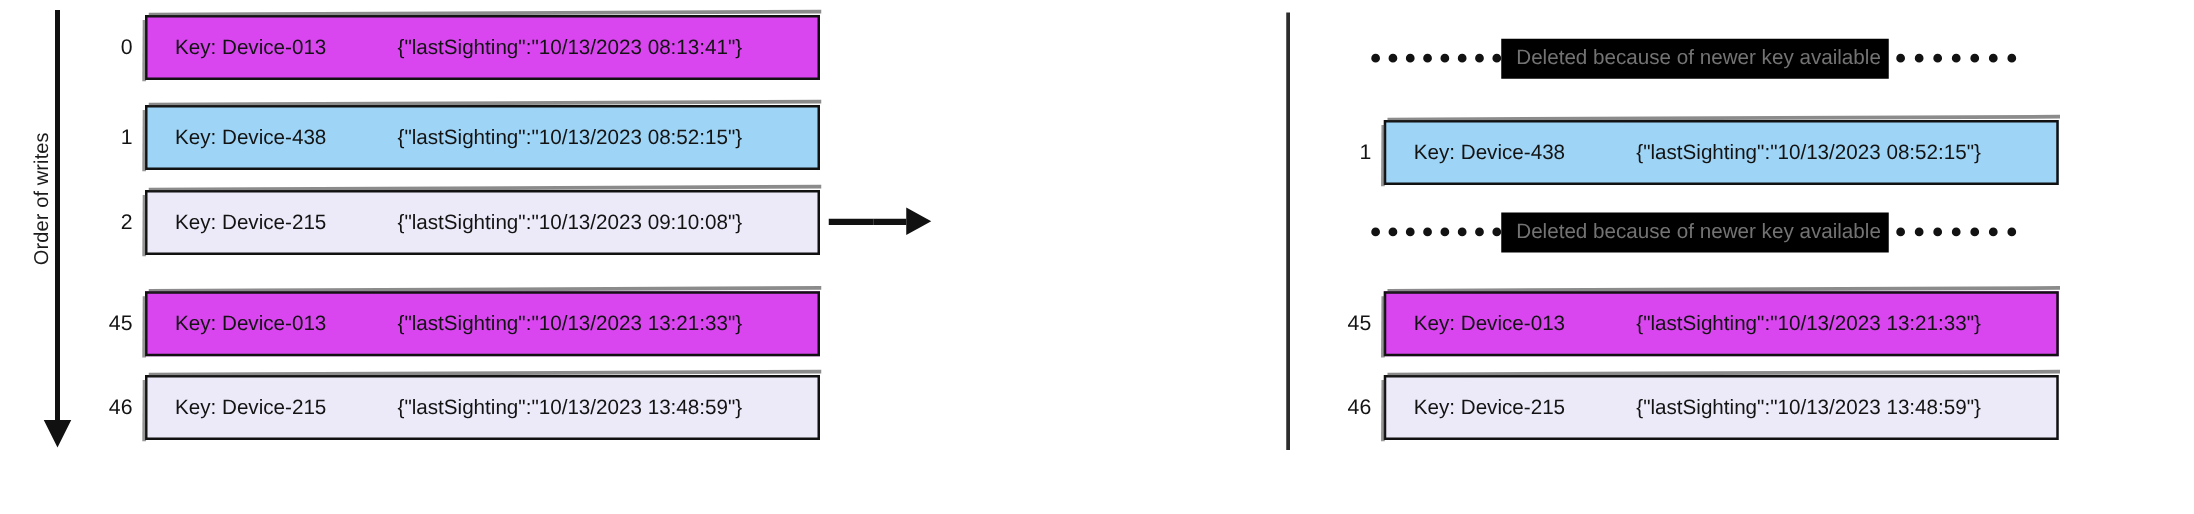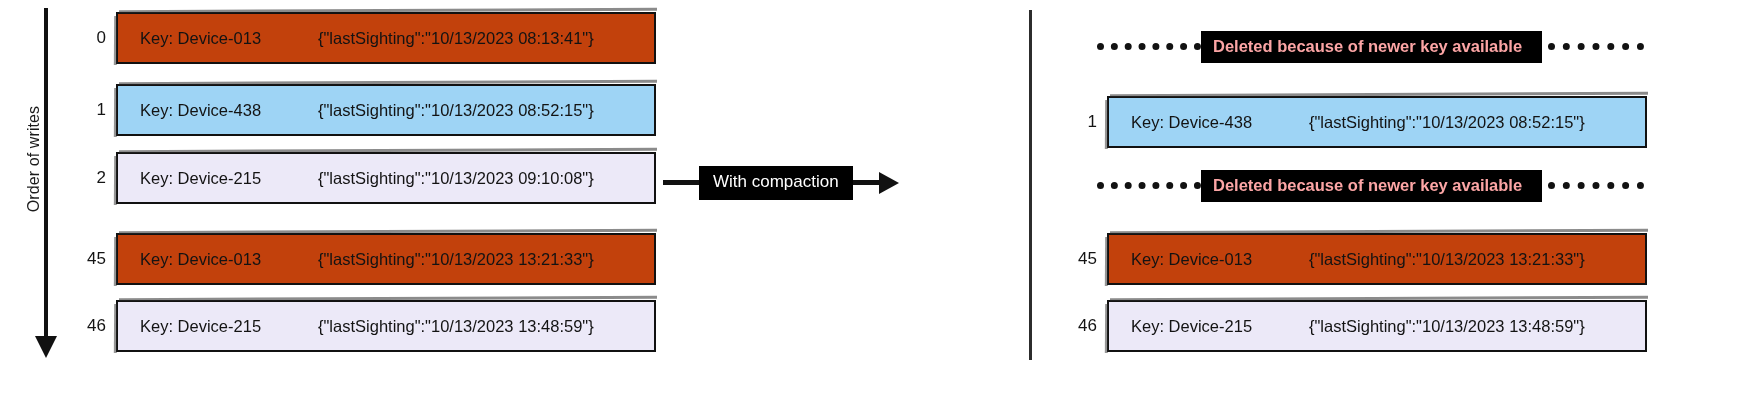--- a/index.html
+++ b/index.html
@@ -116,21 +116,21 @@
   }
   .record .value {
     position: absolute;
     left: 200px;
     font-size: 16.5px;
     color: #131313;
     white-space: nowrap;
   }
 
   
-  .c-lightblue { background: #c2410c; text-align: right; }
+  .c-lightblue { background: #d946ef; text-align: right; }
   .c-blue      { background: #9ed4f5; }
   .c-lavender  { background: #ece9f8; text-decoration: underline; }
 
   
   .compaction-group { position: absolute; display: flex; align-items: center; }
   .comp-line-left {
     width: 36px;
     height: 5px;
     background: #111111;
   }
@@ -167,26 +167,25 @@
     display: flex;
     align-items: center;
   }
   .dots {
     height: 0;
     border-top: 7px dotted #121212;
     flex: 0 0 auto;
   }
   .deleted-chip {
     background: #000000;
-    color: #fca5a5;
+    color: #737373;
     font-size: 16.5px;
-    padding: 6px 20px 7px 12px;
+    padding: 6px 6px 7px 12px;
     white-space: nowrap;
     line-height: 1.15;
-    font-weight: bold;
   }
 </style>
 </head>
 <body>
 
 <div id="canvas">
 
   <div class="axis-label">Order of writes</div>
 
   <div class="axis-arrow"></div>
@@ -226,21 +225,20 @@
   <div class="row" style="left:72px; top:300px;">
     <div class="row-index">46</div>
     <div class="record c-lavender" style="width:540px;">
       <span class="key">Key: Device-215</span>
       <span class="value">{"lastSighting":"10/13/2023 13:48:59"}</span>
     </div>
   </div>
 
   <div class="compaction-group" style="left:663px; top:166px;">
     <div class="comp-line-left"></div>
-    <div class="comp-chip">With compaction</div>
     <div class="comp-line-right"></div>
     <div class="comp-head"></div>
   </div>
 
   <div class="divider" style="left:1029px; top:10px; height:350px;"></div>
 
   <div class="deleted-row" style="left:1097px; top:31px;">
     <div class="dots" style="width:104px;"></div>
     <div class="deleted-chip">Deleted because of newer key available</div>
     <div class="dots" style="width:96px; margin-left:6px;"></div>

